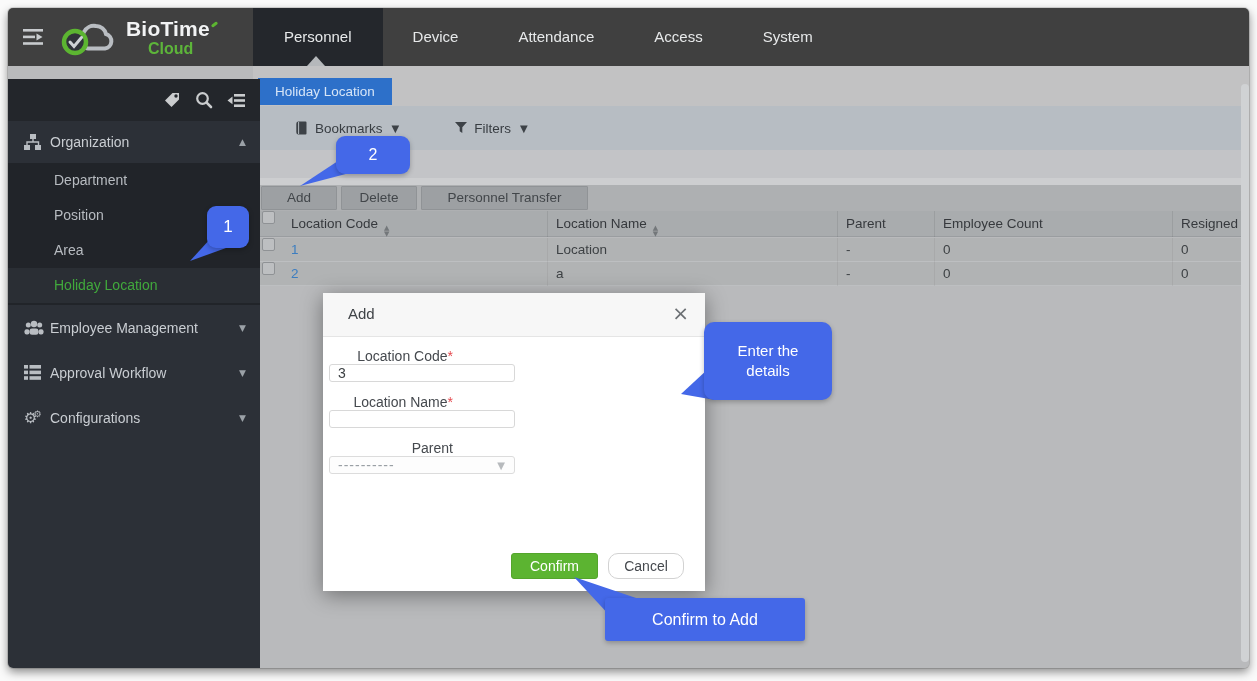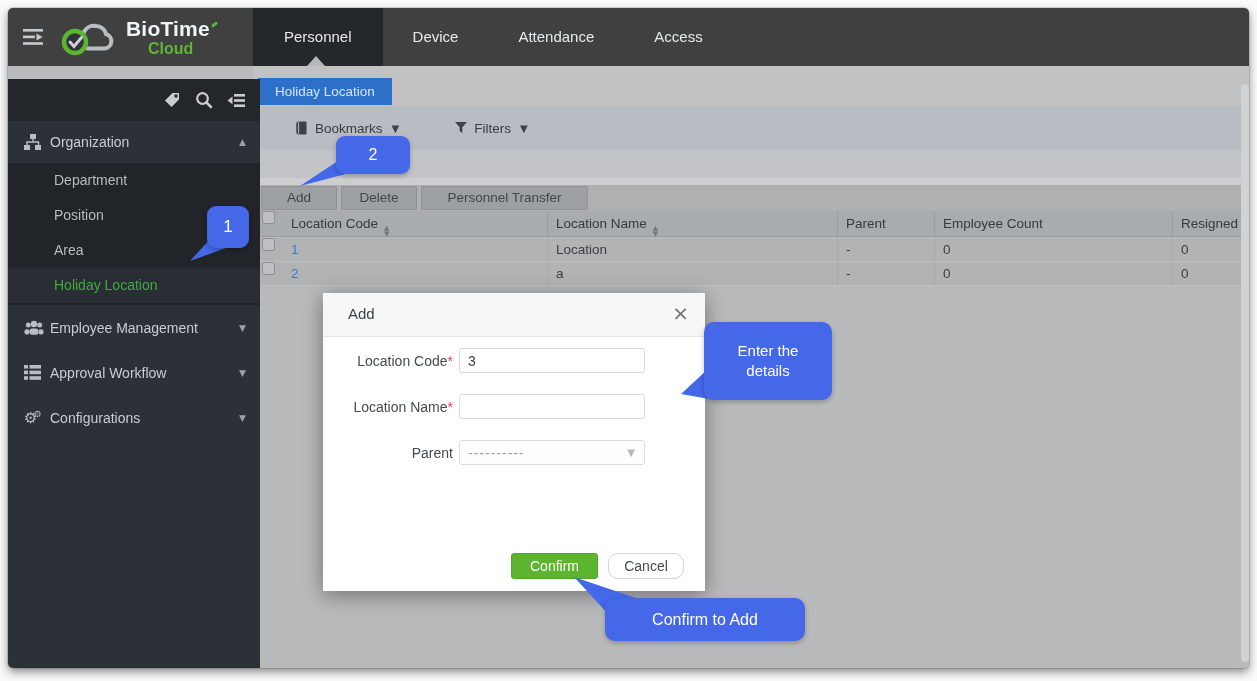--- a/index.html
+++ b/index.html
@@ -81,21 +81,21 @@
           font-size:7px; line-height:.9; color:#73777a; font-family:"DejaVu Sans",sans-serif; }
   #scrollstrip { position:absolute; right:0; top:18px; bottom:6px; width:8px; background:#d0d2d4; border-radius:4px; }
 
   
   #modal { position:absolute; left:315px; top:285px; width:382px; height:298px; background:#fff;
            box-shadow:0 4px 20px rgba(0,0,0,.4); z-index:40; }
   #modal-head { position:absolute; left:0; top:0; width:100%; height:44px; background:#f7f7f7;
                 border-bottom:1px solid #e5e5e5; }
   #modal-title { position:absolute; left:25px; top:12px; font-size:15px; color:#3f4347; }
   #modal-close { position:absolute; right:16px; top:8px; font-size:20px; color:#6b6f73; cursor:pointer; }
-  .frow { position:absolute; left:0; width:100%; height:25px; display:flex; align-items:center; }
+  .frow { position:absolute; left:0; width:100%; height:25px; display:flex; align-items:flex-start;flex-direction:column; }
   #frow-code { top:55px; } #frow-name { top:101px; } #frow-parent { top:147px; }
   .flabel { width:130px; text-align:right; font-size:14px; color:#45494e; }
   .req { color:#e5484d; }
   .finput { margin-left:6px; width:186px; height:25px; border:1px solid #d8d8d8; border-radius:3px;
             font-size:14px; color:#3c4043; padding:0 8px; outline:none; font-family:"Liberation Sans",sans-serif; background:#fff;}
   .fselect { margin-left:6px; width:186px; height:25px; border:1px solid #dcdcdc; border-radius:3px;
              background:#fdfdfd; position:relative; display:flex; align-items:center; padding:0 8px;
              font-size:14px; color:#9aa0a5; letter-spacing:1px; cursor:pointer; }
   .sel-caret { position:absolute; right:8px; font-size:10px; color:#b7babd; }
   #btn-confirm { position:absolute; left:188px; top:260px; width:87px; height:26px; background:#5cb431;
@@ -106,21 +106,21 @@
                 text-align:center; line-height:24px; cursor:pointer; }
 
   
   #tails { position:absolute; left:0; top:0; width:1241px; height:660px; z-index:60; pointer-events:none; }
   .callout { position:absolute; background:#4468e8; color:#fff; z-index:61; text-align:center;
              box-shadow:0 2px 5px rgba(0,0,0,.25); }
   #co-1 { left:199px; top:198px; width:42px; height:42px; border-radius:9px; font-size:17px; line-height:42px; }
   #co-2 { left:328px; top:128px; width:74px; height:38px; border-radius:9px; font-size:16px; line-height:38px; }
   #co-enter { left:696px; top:314px; width:128px; height:78px; border-radius:10px; font-size:15px;
               display:flex; align-items:center; justify-content:center; padding:0 22px; line-height:1.35; }
-  #co-confirm { left:597px; top:590px; width:200px; height:43px; border-radius:10px; font-size:16px; line-height:43px; }
+  #co-confirm { left:597px; top:590px; width:200px; height:43px; border-radius:3px; font-size:16px; line-height:43px; }
 </style>
 </head>
 <body>
 
 <div id="win">
 
   <div id="topbar">
     <div id="menu-toggle">
       <svg width="24" height="18" viewBox="0 0 24 18">
         <rect x="1" y="1" width="20" height="2.6" fill="#c8cbce"></rect>
@@ -138,20 +138,21 @@
       <div id="logo-text">
         <div><span id="logo-line1">BioTime</span><span id="logo-tick"></span></div>
         <div id="logo-line2">Cloud</div>
       </div>
     </div>
     <nav id="navtabs">
       <div class="navtab active">Personnel</div>
       <div class="navtab">Device</div>
       <div class="navtab">Attendance</div>
       <div class="navtab">Access</div>
+      <div class="navtab">System</div>
     </nav>
     <div id="nav-notch"></div>
   </div>
 
   <div id="sidebar">
     <div id="side-head">
       <span class="side-head-ico">
         <svg width="18" height="18" viewBox="0 0 18 18">
           <path d="M2 9.5 L9.5 2 H16 V8.5 L8.5 16 Z" fill="#caccce"></path>
           <circle cx="13" cy="5" r="1.7" fill="#23262b"></circle>

